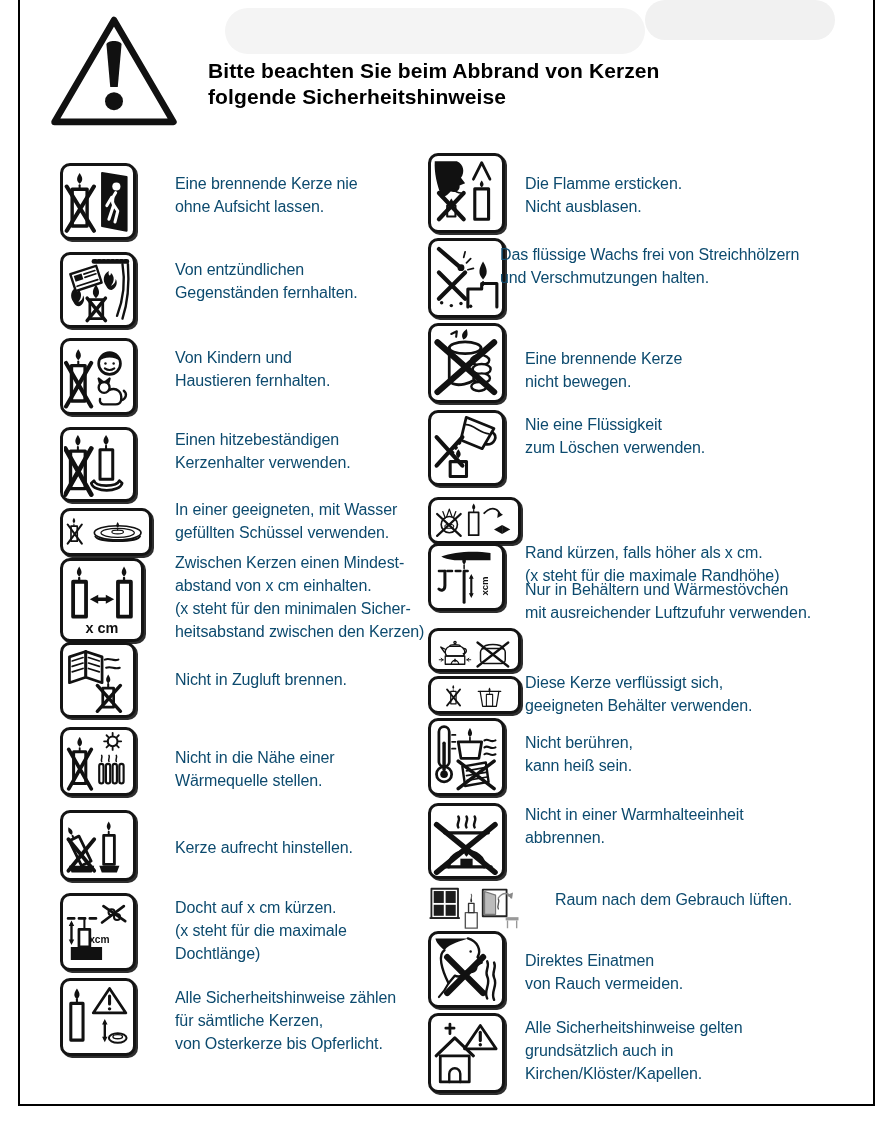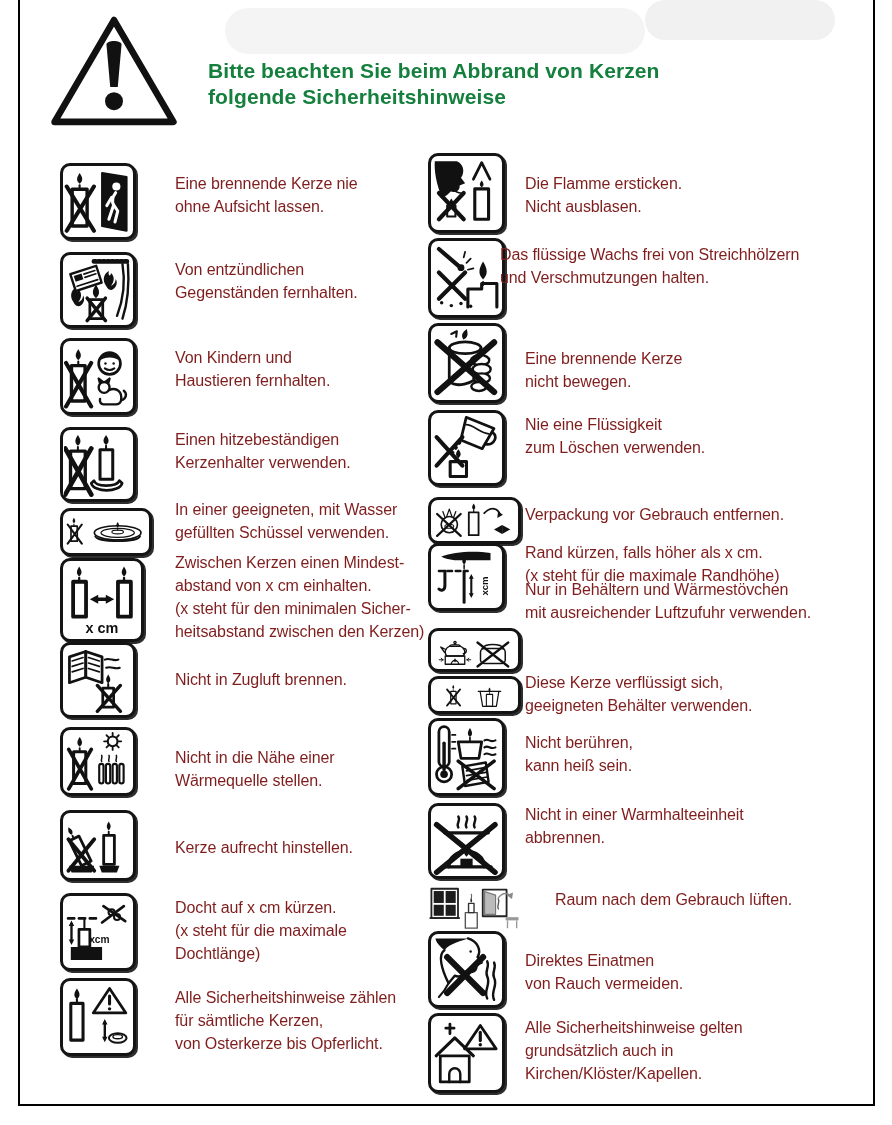--- a/index.html
+++ b/index.html
@@ -9,34 +9,34 @@
   }
   .smudge{position:absolute;border-radius:24px;}
   .frame{
     position:absolute;left:18px;top:-6px;width:857px;height:1112px;
     box-sizing:border-box;border:2px solid #000;background:transparent;
   }
   .warn-tri{position:absolute;left:48px;top:12px;width:132px;height:118px;}
   .warn-tri svg{width:100%;height:100%;display:block;}
   .title{
     position:absolute;left:208px;top:58px;
-    font-size:21px;font-weight:bold;line-height:26px;color:#15803d;
+    font-size:21px;font-weight:bold;line-height:26px;color:#000000;
     letter-spacing:0.1px;white-space:nowrap;
   }
   .col{position:absolute;left:0;top:0;width:100%;height:100%;}
   .pict{
     position:absolute;box-sizing:border-box;background:#fff;
     border:3px solid #141414;border-radius:10px;
     box-shadow:2px 2px 0 #2e2e2e;
     padding:1px;
   }
   .pict.noframe{border:none;border-radius:0;box-shadow:none;padding:0;background:transparent;}
   .pict svg{width:100%;height:100%;display:block;}
   .caption{
-    position:absolute;font-size:16px;line-height:23px;color:#7f1d1d;
+    position:absolute;font-size:16px;line-height:23px;color:#0c4a6e;
     white-space:nowrap;letter-spacing:-0.1px;
   }
 </style>
 </head>
 <body>
 
 <div class="smudge" style="left:225px;top:8px;width:420px;height:46px;background:#f4f4f4;"></div>
 <div class="smudge" style="left:645px;top:0px;width:190px;height:40px;background:#f1f1f1;"></div>
 <div class="smudge" style="left:90px;top:150px;width:1px;height:1px;background:#fff;"></div>
 
@@ -376,23 +376,20 @@
           <rect x="86" y="28" width="24" height="56" stroke-width="4.5" fill="#fff"></rect>
           <path d="M98 22 V27" stroke-width="3"></path>
           <path d="M98 6 C94 12 92 17 98 22 C104 17 102 12 98 6 Z" fill="#111" stroke="none"></path>
           <path d="M124 30 C142 12 158 18 163 34" stroke-width="4.5"></path>
           <path d="M158 26 L170 34 L156 42 Z" fill="#111" stroke="none"></path>
           <path d="M148 70 L168 59 V81 Z" fill="#111" stroke="none"></path>
           <path d="M188 70 L168 59 V81 Z" fill="#111" stroke="none"></path>
         </g>
       </svg>
     </div>
-    <div class="caption" style="left: 525px; top: 503px;">
-      <div>Verpackung vor Gebrauch entfernen.</div>
-    </div>
     <div class="pict" style="left: 428px; top: 543px; width: 77px; height: 68px;">
       <svg viewBox="0 0 100 100">
         <g fill="none" stroke="#111" stroke-width="4" stroke-linecap="round" stroke-linejoin="round">
           <path d="M8 16 C28 8 62 6 90 10 L90 22 L30 22 C20 21 12 19 8 16 Z" fill="#111" stroke="none"></path>
           <path d="M4 40 H52" stroke-dasharray="8 6"></path>
           <path d="M14 40 V64 C14 72 8 74 4 70" stroke-width="5"></path>
           <path d="M46 40 V92" stroke-width="5"></path>
           <path d="M46 36 V30" stroke-width="2.5"></path>
           <path d="M46 16 C43 21 41 25 46 29 C51 25 49 21 46 16 Z" fill="#111" stroke="none"></path>
           <path d="M58 50 V80" stroke-width="3.5"></path>

